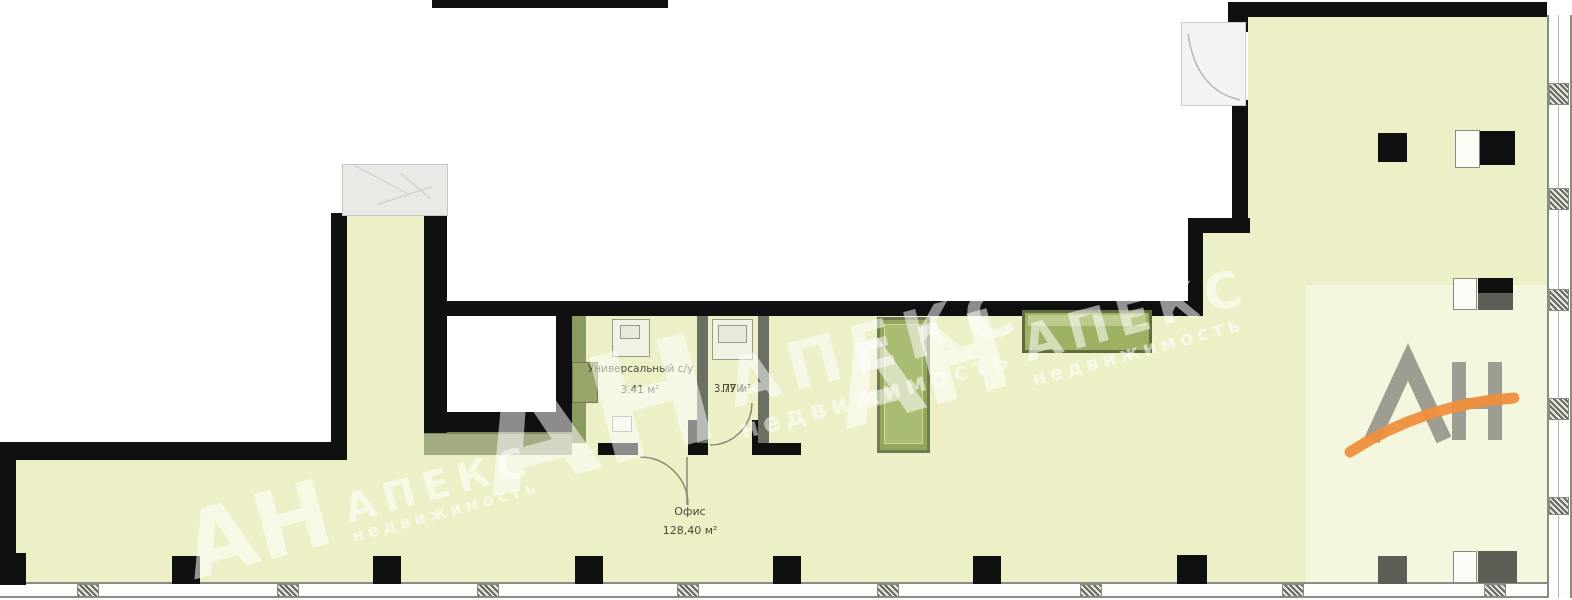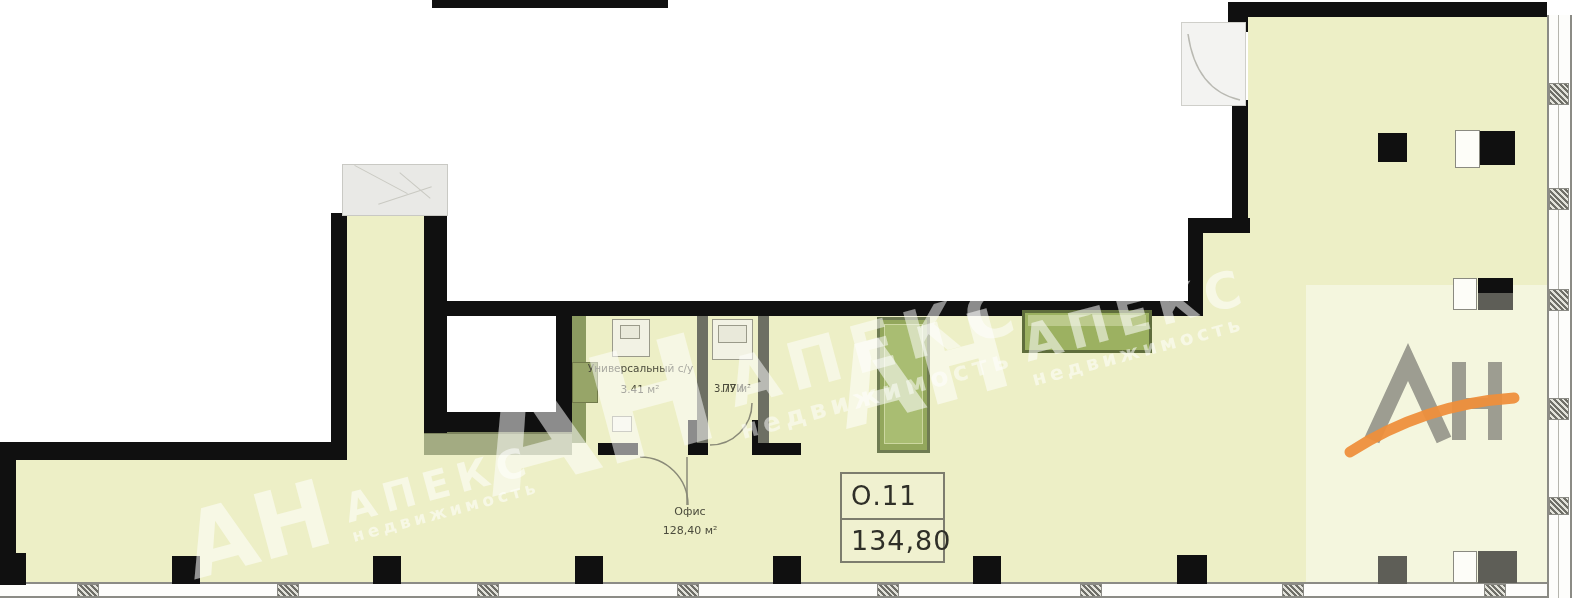--- a/index.html
+++ b/index.html
@@ -146,24 +146,20 @@
     <path d="M 1350 452 Q 1424 404 1514 398" fill="none" stroke="#ee8f3c" stroke-width="11" stroke-linecap="round" opacity="0.95"></path>
   </svg>
 
   <div class="abs roomlabel" style="left:558px;top:363px;width:165px;font-size:10.5px;">Универсальный с/у</div>
   <div class="abs roomlabel" style="left:600px;top:384px;width:80px;font-size:10.5px;">3.41 м²</div>
   <div class="abs roomlabel" style="left:703px;top:383px;width:60px;font-size:10.5px;">ПУИ</div>
   <div class="abs roomlabel" style="left:700px;top:384px;width:65px;font-size:10px;">3.77 м²</div>
   <div class="abs roomlabel" style="left:640px;top:506px;width:100px;font-size:11px;">Офис</div>
   <div class="abs roomlabel" style="left:630px;top:525px;width:120px;font-size:11px;">128,40 м²</div>
 
-  <div id="unitbox" class="abs" style="left:840px;top:472px;width:105px;height:91px;">
-    <div class="row1">О.11</div>
-    <div class="row2">134,80</div>
-  </div>
 
   <div class="abs wm" style="left:176px;top:512px;">
     <span class="big" style="font-size:92px;">АН</span>
     <span class="stack">
       <span style="font-size:40px;letter-spacing:8px;">АПЕКС</span>
       <span style="font-size:17px;letter-spacing:4px;">недвижимость</span>
     </span>
   </div>
   <div class="abs wm" style="left:462px;top:386px;opacity:0.95;">
     <span class="big" style="font-size:150px;">АН</span>

